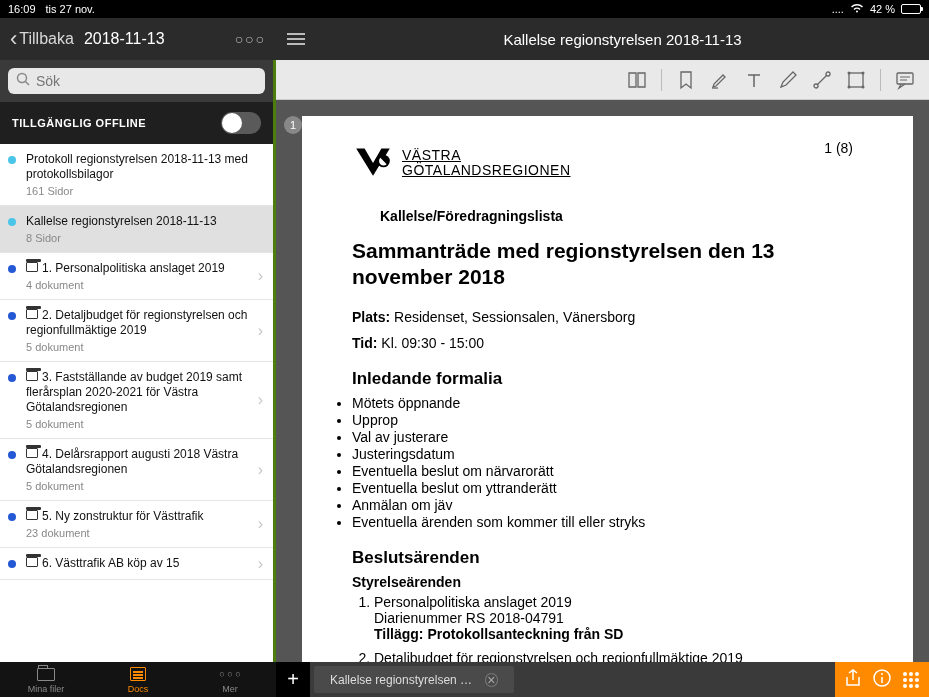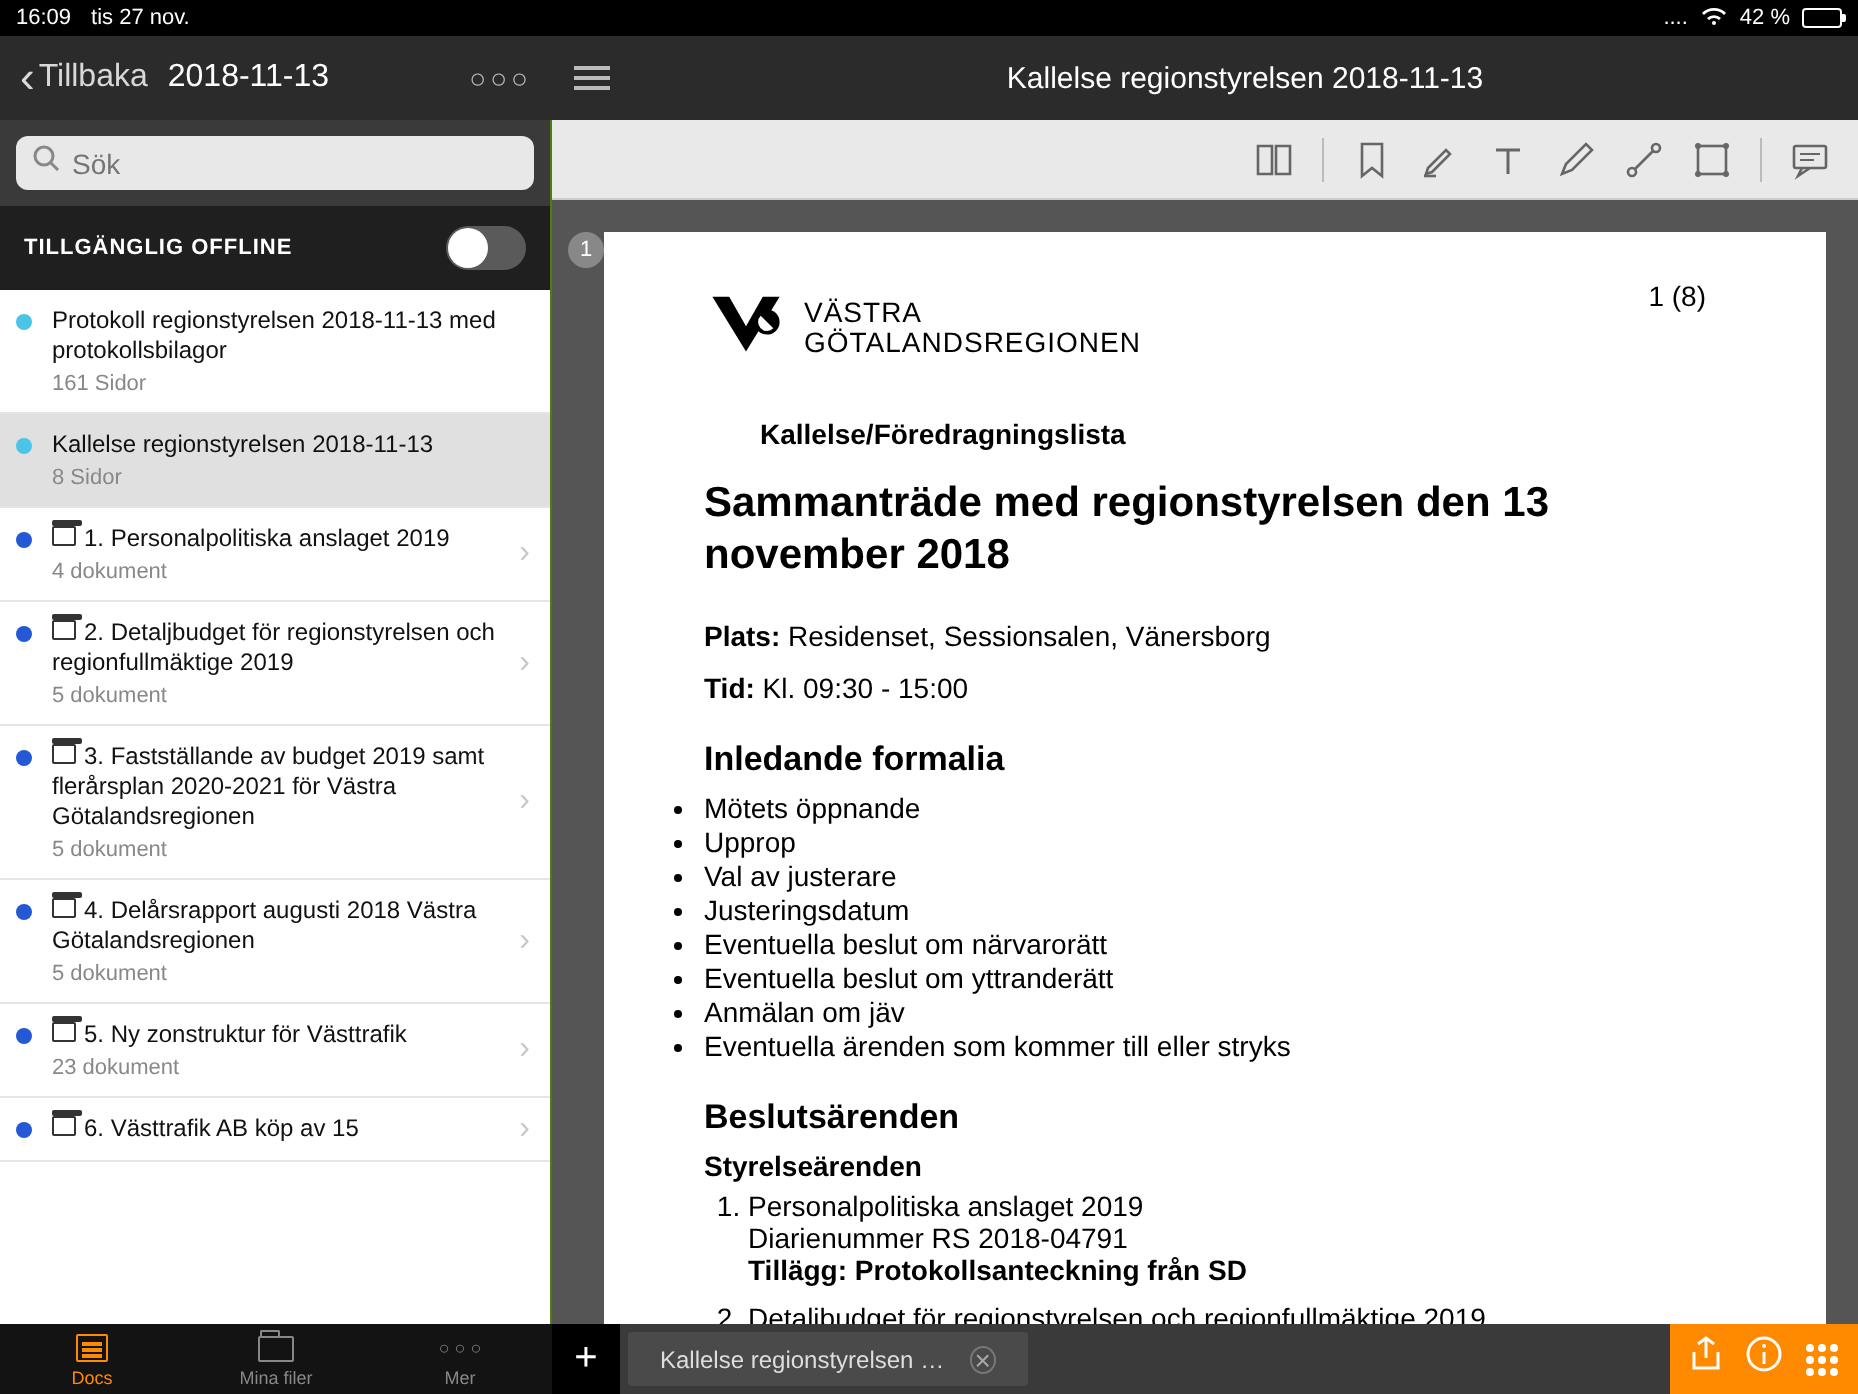--- a/index.html
+++ b/index.html
@@ -21,21 +21,21 @@
 .header-date { font-size: 16px; color: #fff; margin-left: 10px; }
 .dots3 { letter-spacing: 2px; color: #bbb; font-size: 14px; }
 .hamburger { width: 40px; text-align: center; }
 .hamburger div { width: 18px; height: 2px; background: #bbb; margin: 3px auto; }
 .header-center { flex: 1; text-align: center; font-size: 15px; }
 
 
 .main { display: flex; height: 602px; }
 
 
-.sidebar { width: 276px; background: #fff; display: flex; flex-direction: column; border-right: 1px solid #4d7c0f; }
+.sidebar { width: 276px; background: #fff; display: flex; flex-direction: column; border-right: 3px solid #4d7c0f; }
 .search-wrap { background: #3a3a3a; padding: 8px; }
 .search-box { display: flex; align-items: center; background: #e8e8e8; border-radius: 6px; padding: 4px 8px; }
 .search-icon { color: #888; margin-right: 6px; }
 .search-input { border: none; background: transparent; font-size: 14px; flex: 1; outline: none; }
 .offline-row { background: #1f1f1f; color: #fff; font-size: 11px; font-weight: 600; letter-spacing: 0.5px; padding: 10px 12px; display: flex; justify-content: space-between; align-items: center; }
 .toggle { width: 40px; height: 22px; background: #5a5a5a; border-radius: 11px; position: relative; }
 .toggle-knob { position: absolute; top: 1px; left: 1px; width: 20px; height: 20px; background: #fff; border-radius: 50%; }
 
 .list { flex: 1; overflow: hidden; background: #fff; }
 .list-item { padding: 8px 10px 8px 26px; border-bottom: 1px solid #e5e5e5; position: relative; }
@@ -52,21 +52,21 @@
 
 .content { flex: 1; background: #555; display: flex; flex-direction: column; }
 .toolbar { height: 40px; background: #e9e9e9; border-bottom: 1px solid #ccc; display: flex; align-items: center; justify-content: flex-end; padding: 0 14px; gap: 14px; }
 .tool-ic { width: 20px; height: 20px; color: #555; }
 .tool-sep { width: 1px; height: 22px; background: #bbb; }
 
 .doc-scroll { flex: 1; background: #555; position: relative; overflow: hidden; }
 .page { background: #fff; margin: 16px 16px 0 26px; padding: 24px 60px 24px 50px; min-height: 560px; font-family: "Times New Roman", serif; color: #000; position: relative; }
 .page-badge { position: absolute; left: 8px; top: 16px; width: 18px; height: 18px; background: #888; color: #fff; border-radius: 9px; font-size: 11px; text-align: center; line-height: 18px; font-family: -apple-system, sans-serif; }
 .logo-row { display: flex; justify-content: space-between; align-items: flex-start; }
-.logo { display: flex; align-items: center; gap: 8px; }
+.logo { display: flex; align-items: center; gap: 8px; text-decoration: underline; }
 .logo-mark svg { width: 42px; height: 42px; }
 .logo-text { font-size: 14px; letter-spacing: 0.5px; line-height: 1.05; font-family: Arial, sans-serif; }
 .page-num { font-size: 14px; }
 .doc-subtitle { margin: 22px 0 14px 28px; font-size: 14px; font-weight: bold; }
 .doc-h1 { font-size: 21px; font-weight: bold; font-family: Arial, sans-serif; margin: 10px 0 18px 0; line-height: 1.25; }
 .doc-line { font-size: 14px; margin: 10px 0; }
 .doc-line b { font-weight: bold; }
 .doc-h2 { font-size: 17px; font-weight: bold; font-family: Arial, sans-serif; margin: 18px 0 6px 0; }
 .doc-ul { font-size: 14px; }
 .doc-ul li { margin: 1px 0; }
@@ -288,31 +288,31 @@
             <span>Detaljbudget för regionstyrelsen och regionfullmäktige 2019</span>
           </li>
         </ol>
       </div>
     </div>
   </div>
 </div>
 
 <div class="bottom">
   <div class="bottom-left">
+    <div class="tab">
+      <div class="tab-ic">
+          <span class="folder-ic"></span>
+        </div>
+      <div>Mina filer</div>
+    </div>
     <div class="tab active">
       <div class="tab-ic">
           <span class="doc-ic"></span>
         </div>
       <div>Docs</div>
-    </div>
-    <div class="tab">
-      <div class="tab-ic">
-          <span class="folder-ic"></span>
-        </div>
-      <div>Mina filer</div>
     </div>
     <div class="tab">
       <div class="tab-ic">○ ○ ○</div>
       <div>Mer</div>
     </div>
   </div>
   <div class="bottom-right">
     <div class="plus-btn">+</div>
     <div class="doc-tab">
       <span class="doc-tab-text">Kallelse regionstyrelsen 20…</span>

